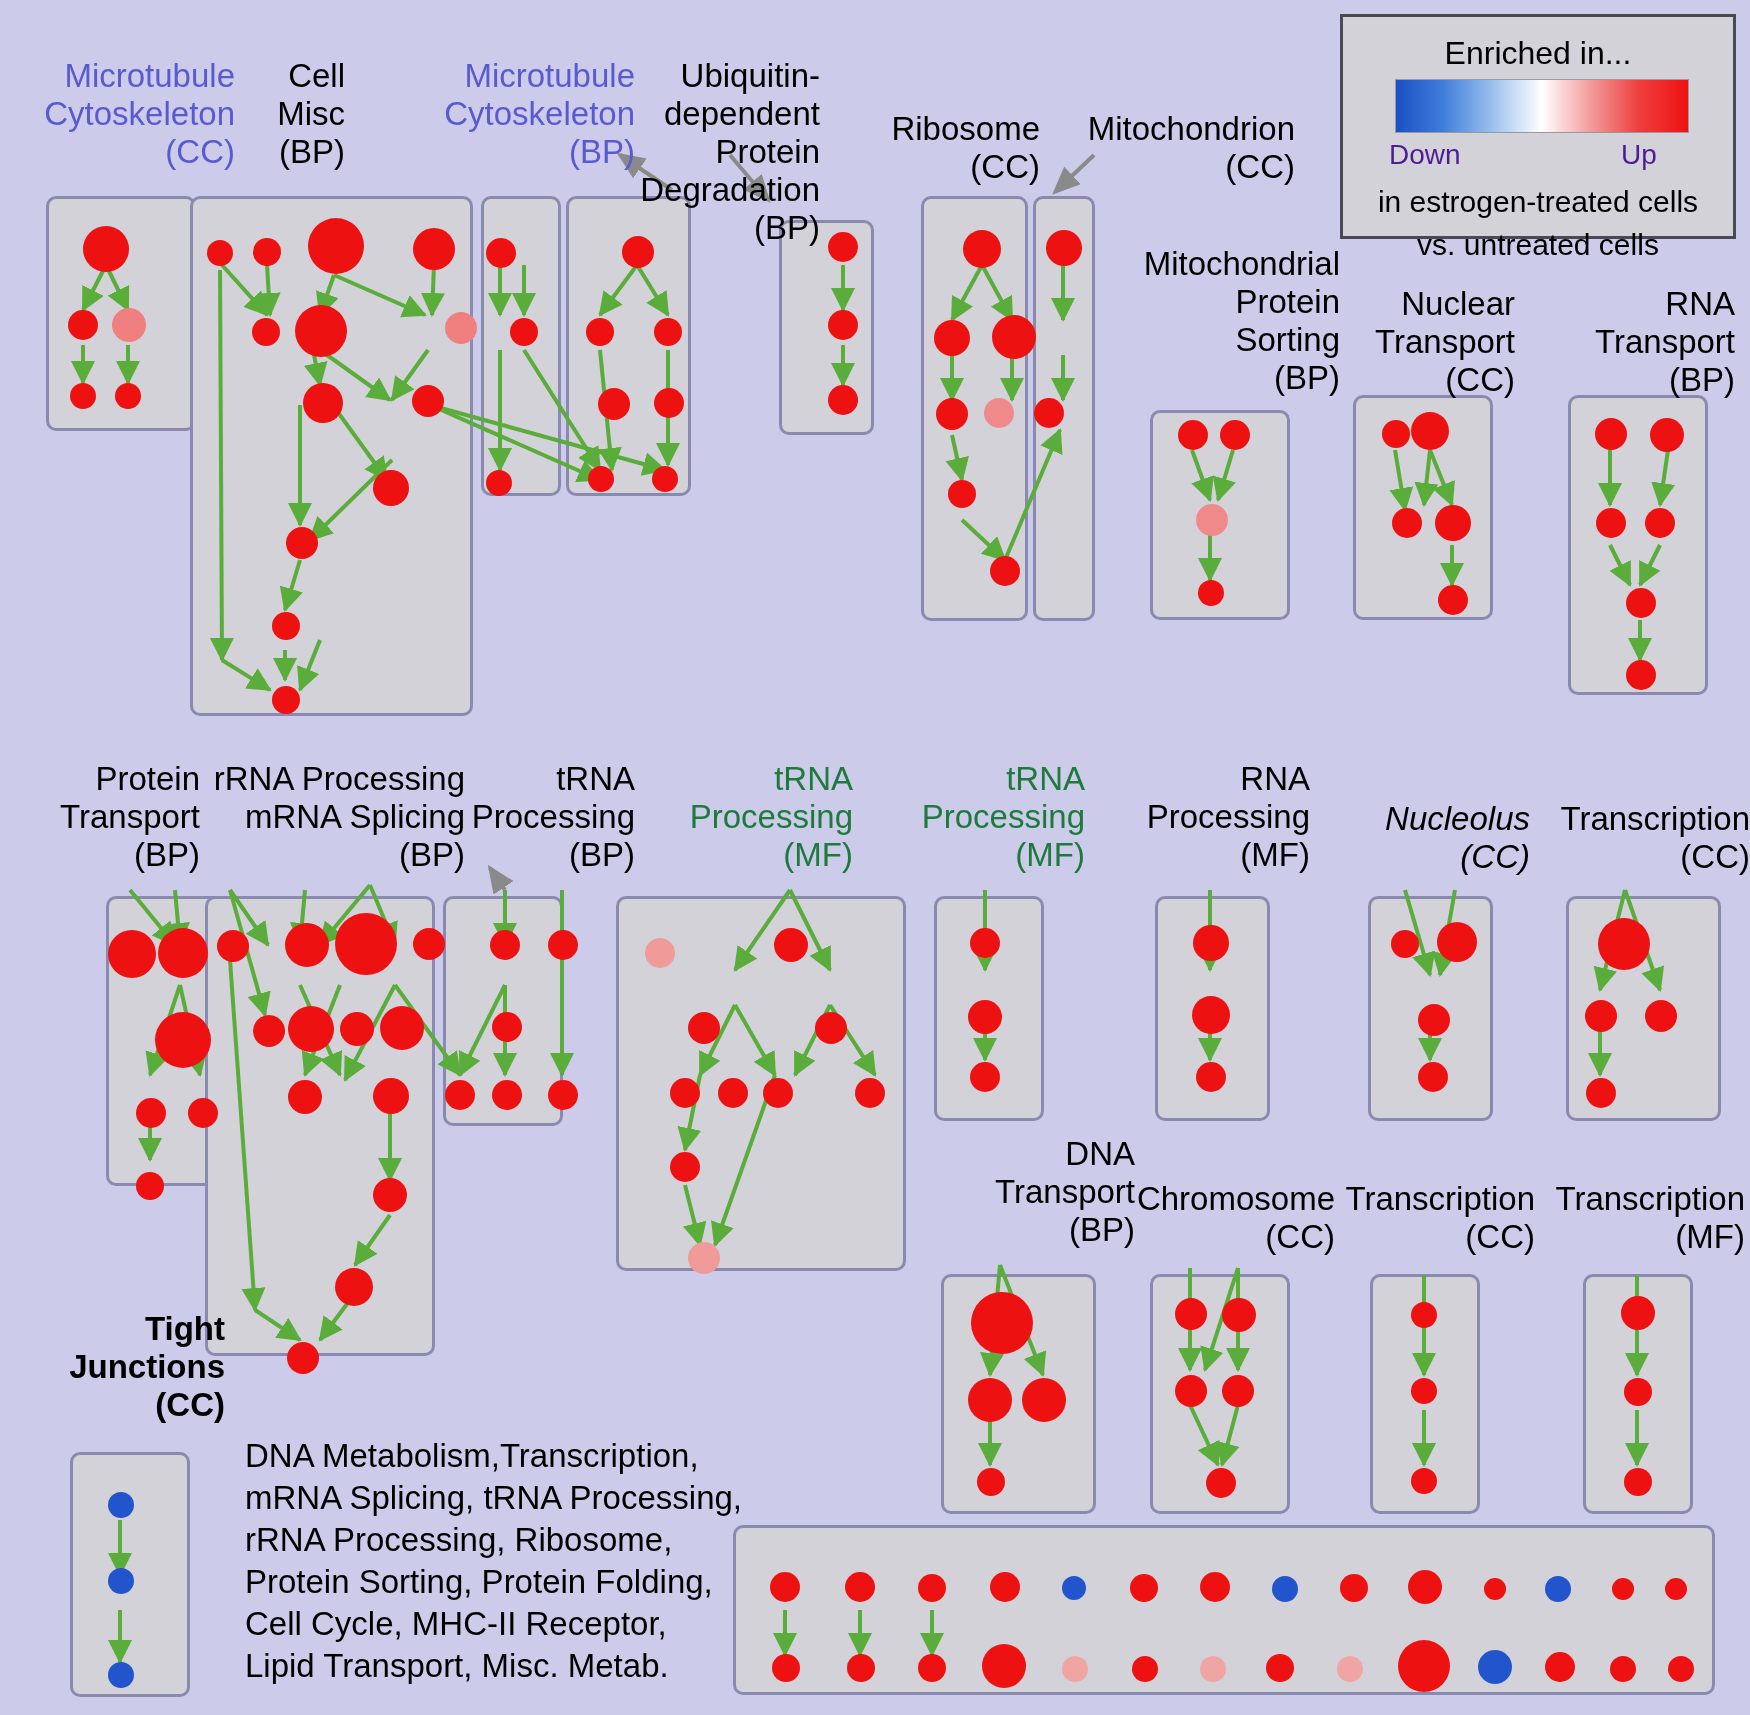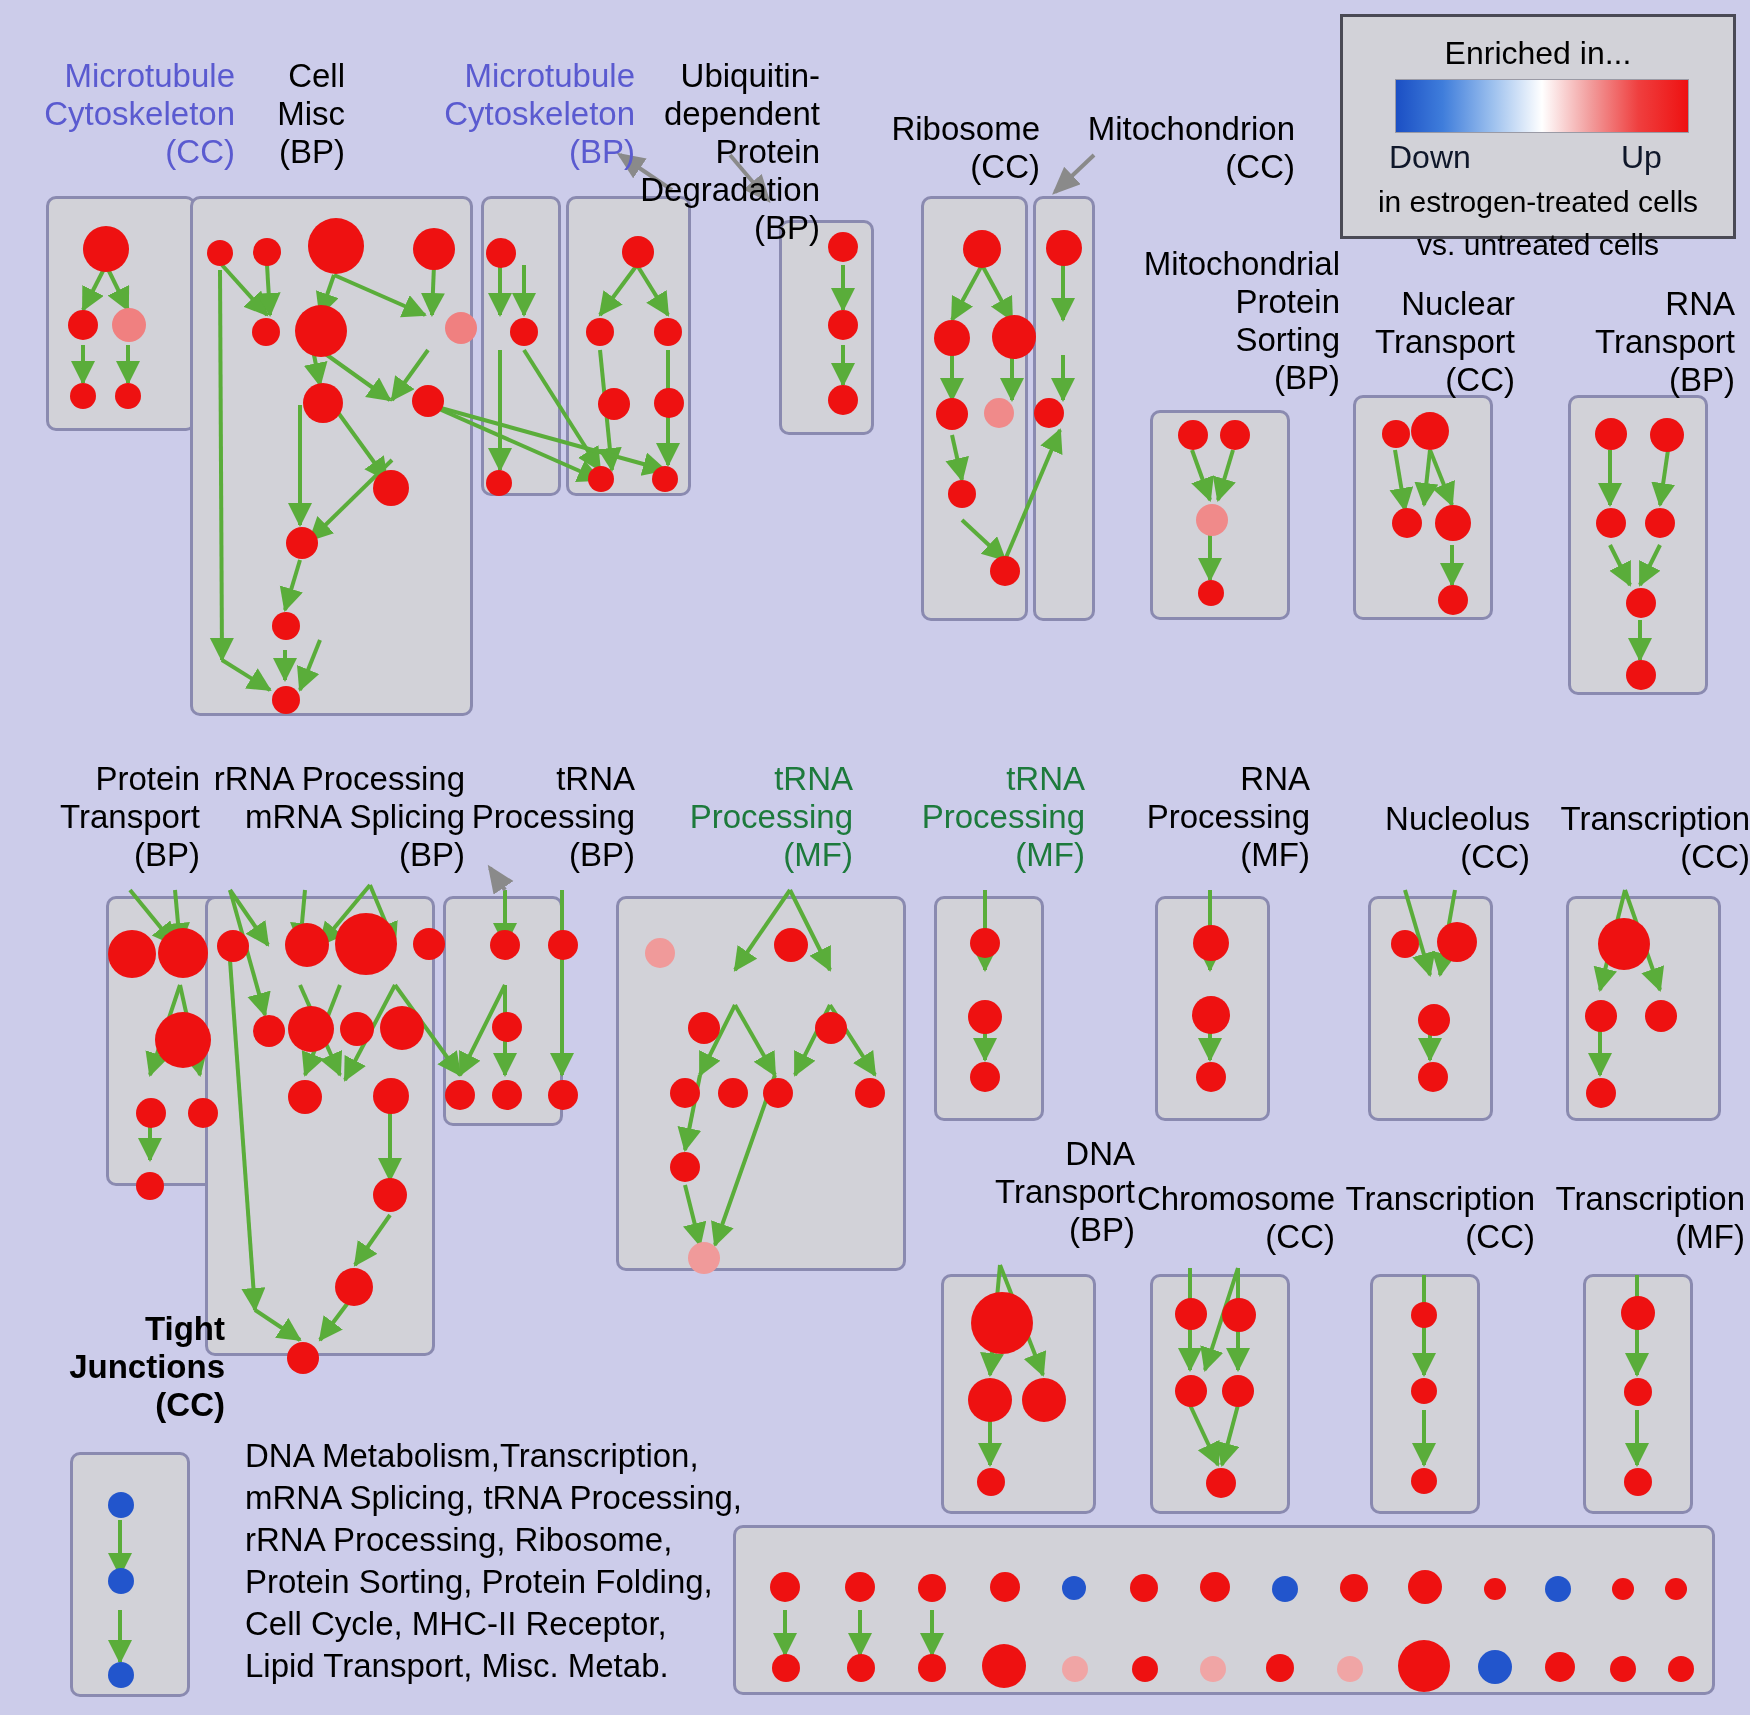--- a/index.html
+++ b/index.html
@@ -38,21 +38,21 @@
   }
   .legend-title{
     position:absolute;width:100%;text-align:center;
     font-size:32px;color:#000;
   }
   .legend-bar{
     position:absolute;
     background:linear-gradient(to right,#1b4fc4 0%, #3f7ddb 16%, #9cc0ee 33%, #ffffff 50%, #f2a0a0 66%, #ef3f3f 83%, #ee1111 100%);
     border:1px solid #9a9aa5;
   }
-  .legend-down,.legend-up{position:absolute;font-size:32px;color:#0f172a;}
+  .legend-down,.legend-up{position:absolute;font-size:28px;color:#4c1d95;}
   .legend-sub{position:absolute;width:100%;text-align:center;font-size:30px;line-height:43px;color:#000;white-space:pre-line;}
   .bigtext{
     position:absolute;
     font-size:33px;
     line-height:42px;
     color:#000;
     white-space:pre-line;
     text-align:left;
   }
   svg.edges{position:absolute;left:0;top:0;width:1750px;height:1715px;pointer-events:none;}
@@ -461,21 +461,21 @@
 (BP)</div>
   <div class="label green" style="left:668px;top:760px;width:185px;">tRNA
 Processing
 (MF)</div>
   <div class="label green" style="left:900px;top:760px;width:185px;">tRNA
 Processing
 (MF)</div>
   <div class="label" style="left:1125px;top:760px;width:185px;">RNA
 Processing
 (MF)</div>
-  <div class="label" style="left:1335px;top:800px;width:195px;">Nucleolus
+  <div class="label" style="left:1335px;top:800px;width:195px;font-style:italic;">Nucleolus
 (CC)</div>
   <div class="label" style="left:1530px;top:800px;width:220px;">Transcription
 (CC)</div>
 
   <div class="label" style="left:905px;top:1135px;width:230px;">DNA
 Transport
 (BP)</div>
   <div class="label" style="left:1105px;top:1180px;width:230px;">Chromosome
 (CC)</div>
   <div class="label" style="left:1320px;top:1180px;width:215px;">Transcription

